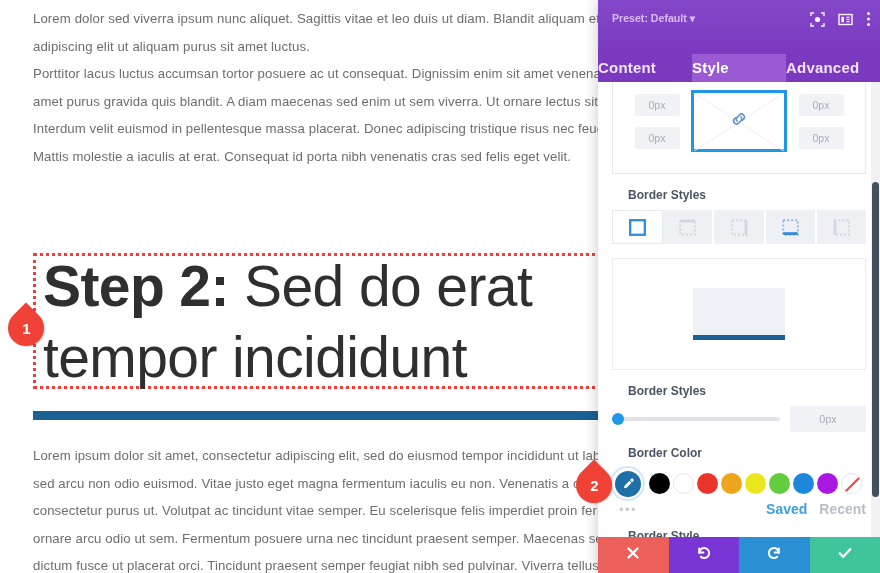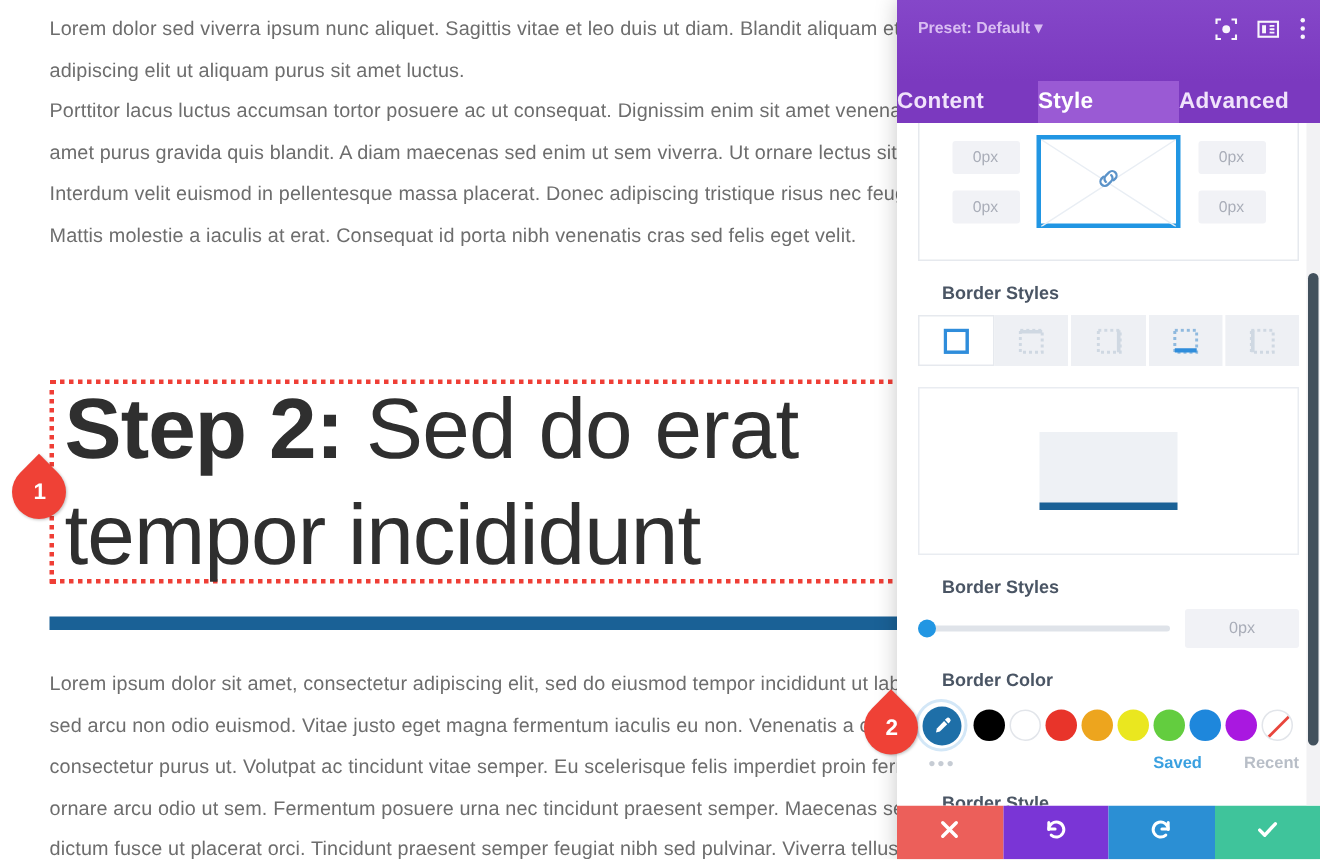--- a/index.html
+++ b/index.html
@@ -220,21 +220,21 @@
   .sw.none {
     background: #ffffff; border: 1px solid #e2e5ea; position: relative; overflow: hidden;
   }
   .sw.none::after {
     content: ""; position: absolute; left: -2px; top: 9px; width: 26px; height: 2px;
     background: #e8453c; transform: rotate(-45deg);
   }
 
   .sw-under { display: flex; align-items: center; justify-content: space-between; margin-bottom: 12px; }
   .dots { color: #c6ccd4; font-size: 13px; letter-spacing: 1.5px; padding-left: 7px; cursor: pointer; }
-  .sw-links { display: flex; gap: 28px; font-size: 11px; font-weight: 700; }
+  .sw-links { display: flex; gap: 12px; font-size: 14px; font-weight: 700; }
   .lnk-saved { color: #3aa0e0; cursor: pointer; }
   .lnk-recent { color: #b8bec7; cursor: pointer; }
 
   .modal-footer {
     flex: 0 0 auto; display: flex; height: 36px;
   }
   .fbtn {
     flex: 1; display: flex; align-items: center; justify-content: center; cursor: pointer;
   }
   .f-cancel { background: #ec5f5a; }

